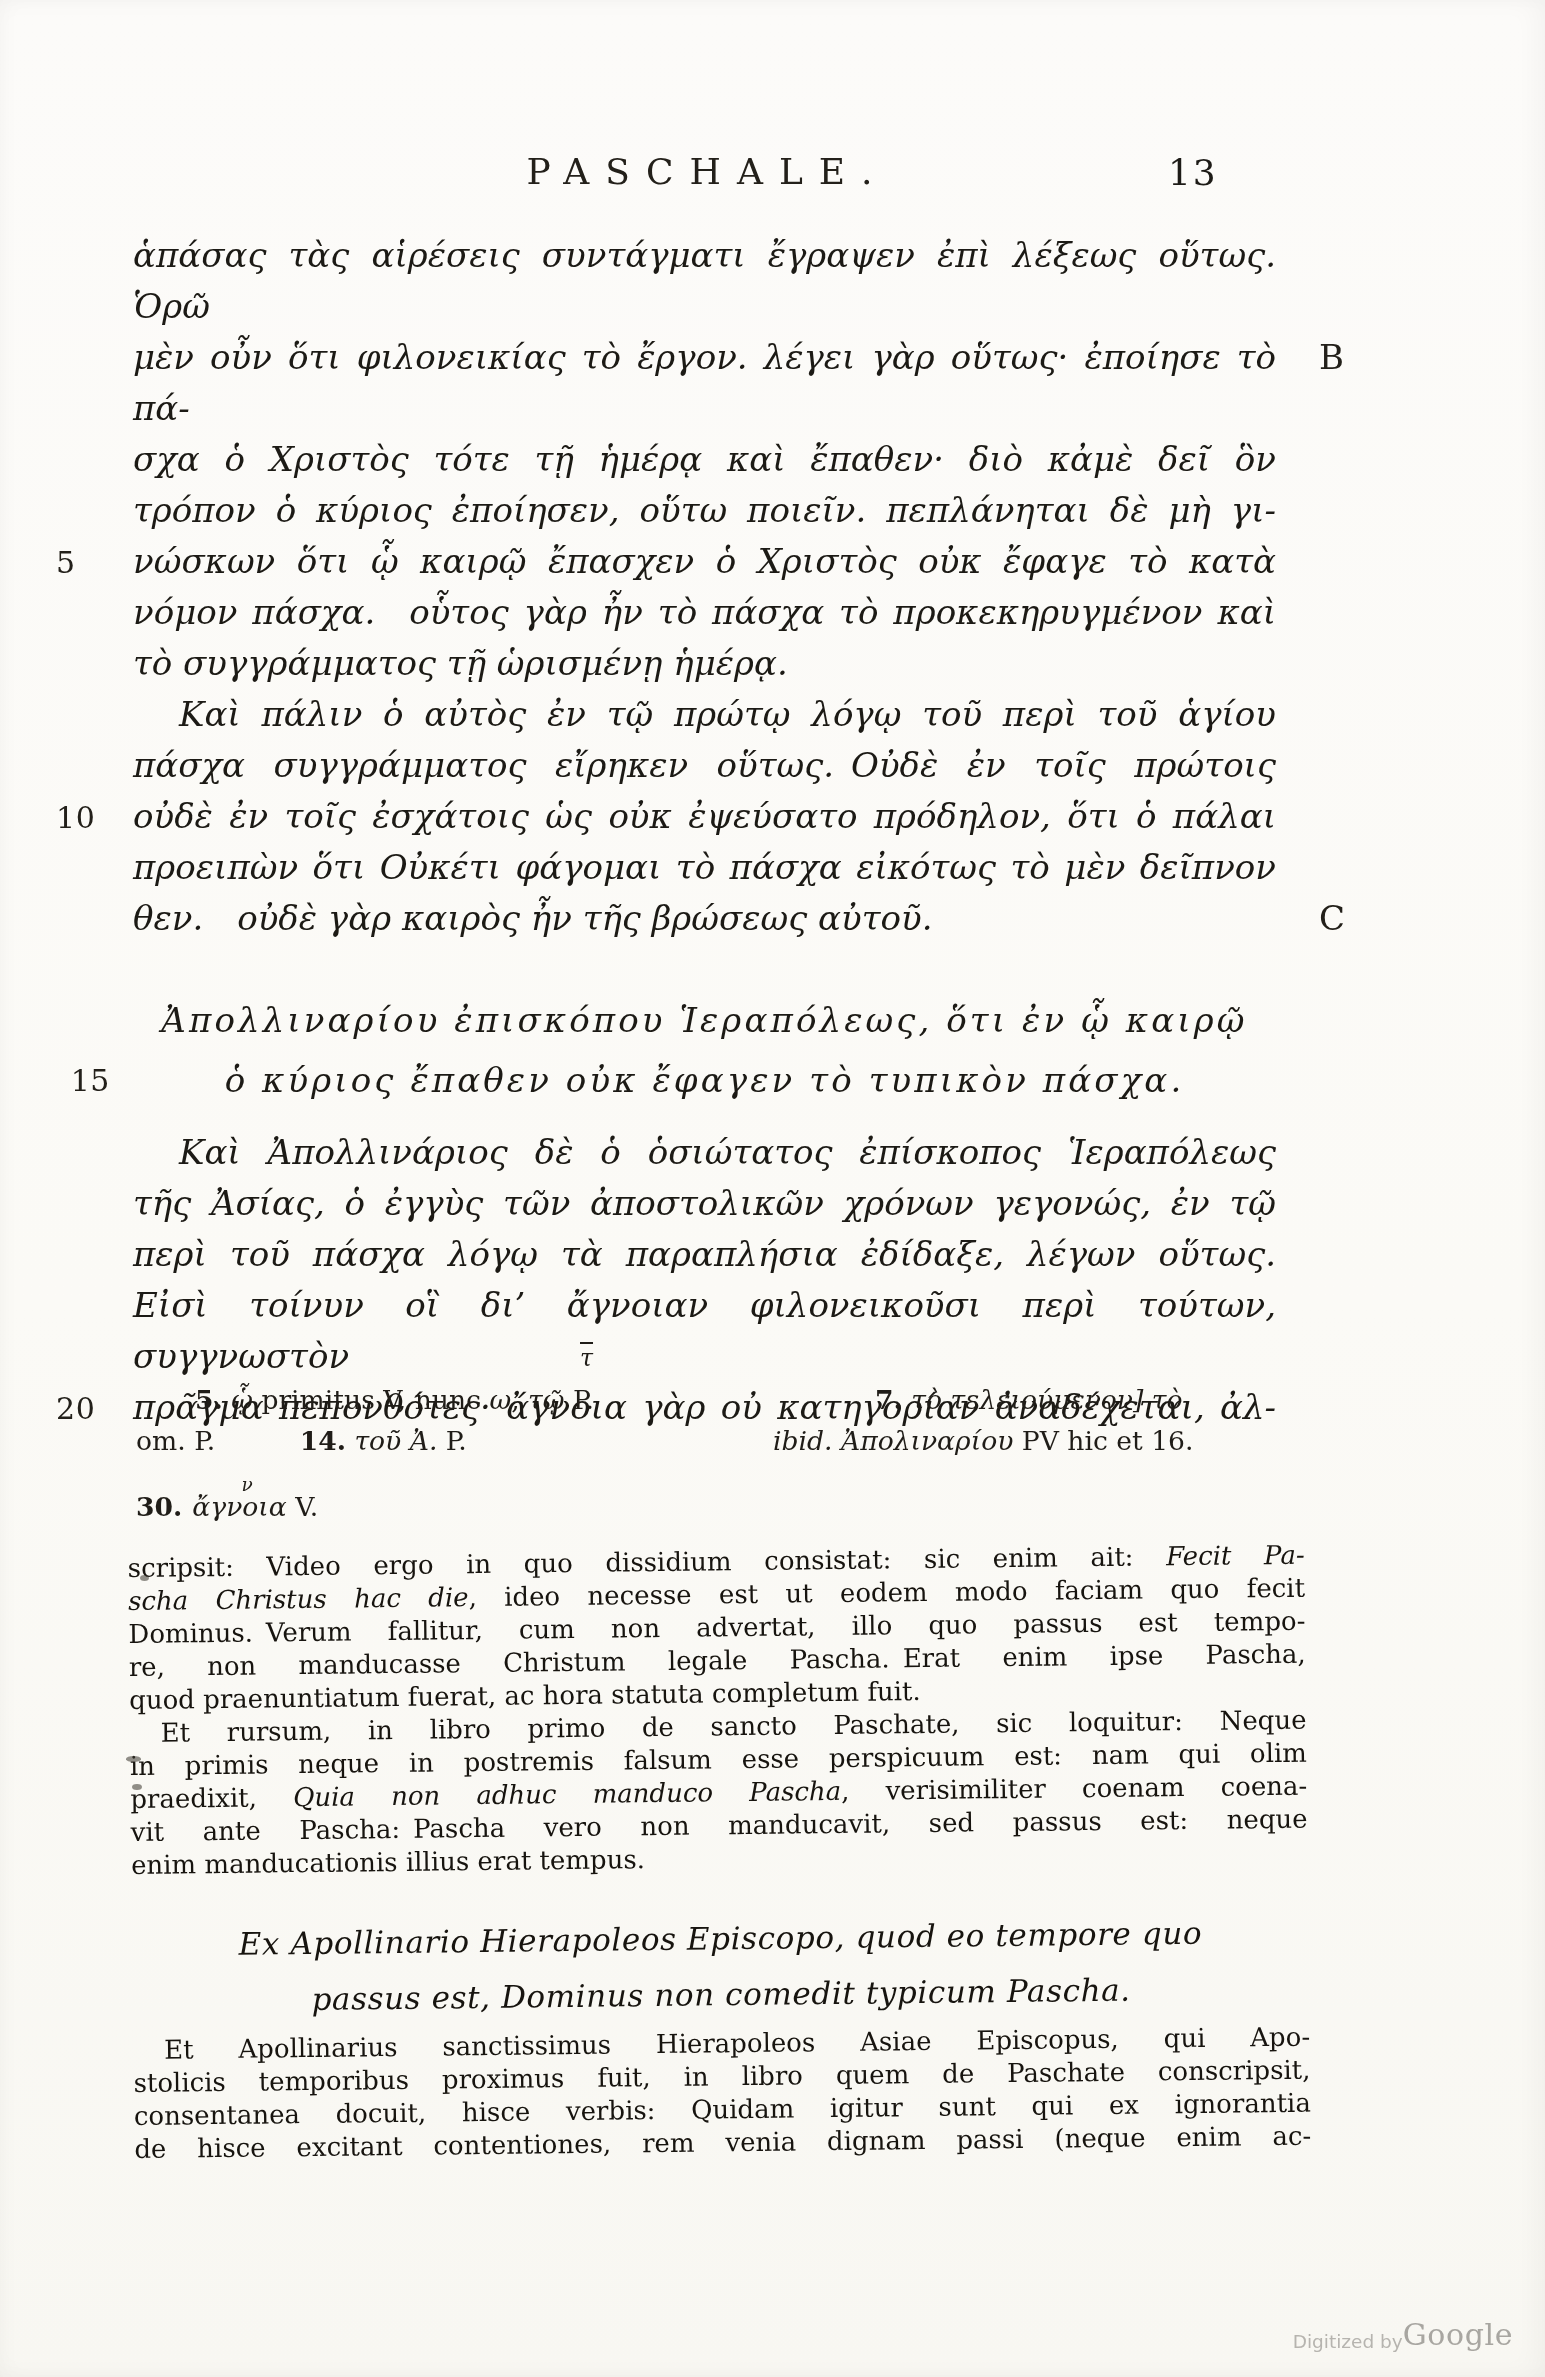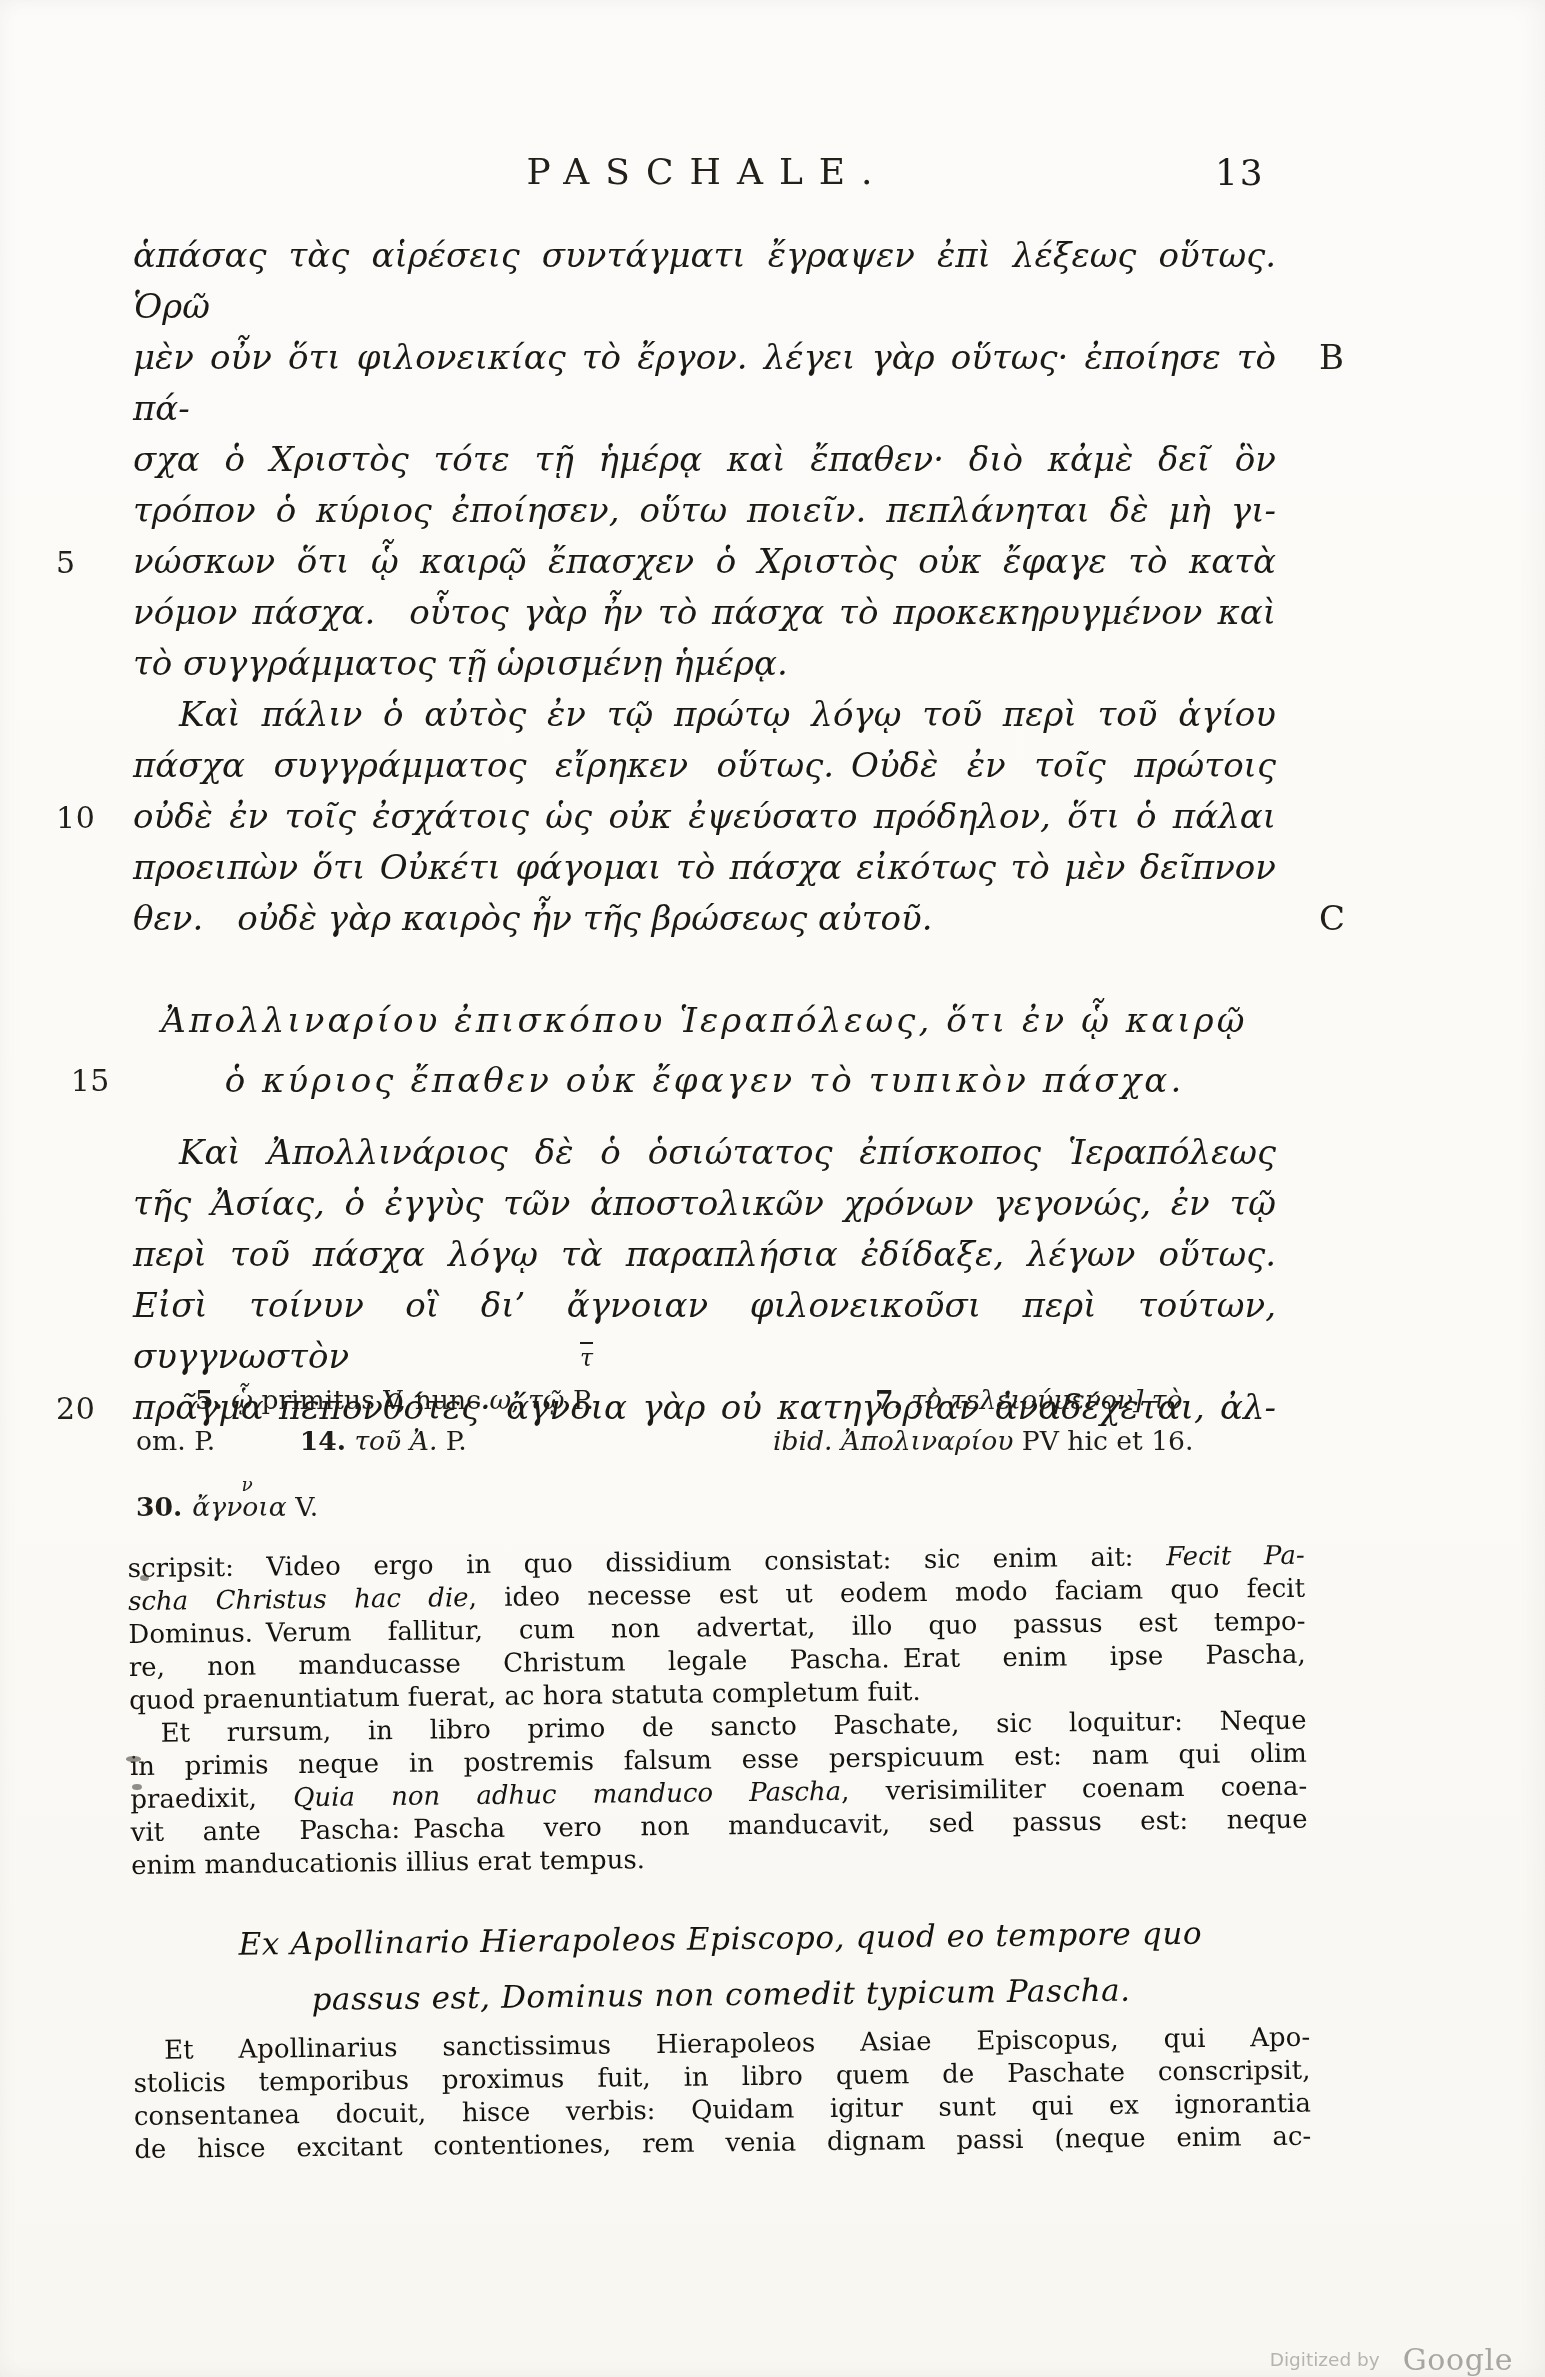--- a/index.html
+++ b/index.html
@@ -9,21 +9,21 @@
     box-shadow:inset -8.7px 0 25px rgba(0,0,0,0.035), inset 6.2px 0 18.5px rgba(0,0,0,0.02);
     color:#1d1b17;
     font-family:"DejaVu Serif", serif;
   }
   
   .header{position:absolute;top:151px;left:0;right:0;height:56px;}
   .running-title{
     position:absolute;left:0;right:0;text-align:center;transform:translateX(-65px);
     font-size:36px;letter-spacing:16px;color:#23201a;
   }
-  .page-number{position:absolute;left:1215px;top:1.2px;font-size:36px;letter-spacing:1.9px;}
+  .page-number{position:absolute;left:1168px;top:1.2px;font-size:36px;letter-spacing:1.9px;}
   
   .greek{
     position:absolute;top:230px;left:133px;width:1143px;
     font-style:italic;font-size:34px;line-height:51px;color:#1c1a15;
   }
   .line{position:relative;}
   .line.full{text-align:justify;text-align-last:justify;}
   .line.indent{padding-left:46px;}
   .lineno{
     position:absolute;left:-77px;top:1.2px;width:54px;text-align:right;
@@ -60,23 +60,23 @@
   }
   .latin .line.indent{padding-left:31px;}
   .latin .blk-heading{margin:35px 0 5px;font-style:italic;font-size:31px;line-height:56px;}
   .latin .blk-heading .line{text-align:center;letter-spacing:0.6px;}
   
   .speck{position:absolute;background:#3b372f;border-radius:50%;opacity:.55;filter:blur(0.6px);}
   .s1{left:140px;top:1575px;width:9.3px;height:6.2px;}
   .s2{left:126px;top:1756px;width:15px;height:5.6px;}
   .s3{left:132px;top:1784px;width:10px;height:6.2px;}
   .watermark{
-    position:absolute;right:32px;bottom:0;
+    position:absolute;right:32px;bottom:25px;
     font-family:"DejaVu Sans", sans-serif;font-size:18.5px;color:#b6b4af;
-    display:flex;align-items:center;gap:23px;
+    display:flex;align-items:flex-end;gap:0;
   }
   .watermark .g{font-family:"DejaVu Serif", serif;font-size:30px;color:#a8a6a1;letter-spacing:0.6px;}
 </style>
 </head>
 <body>
 
 <div class="page">
 
   <header class="header">
     <div class="running-title">PASCHALE.</div>

